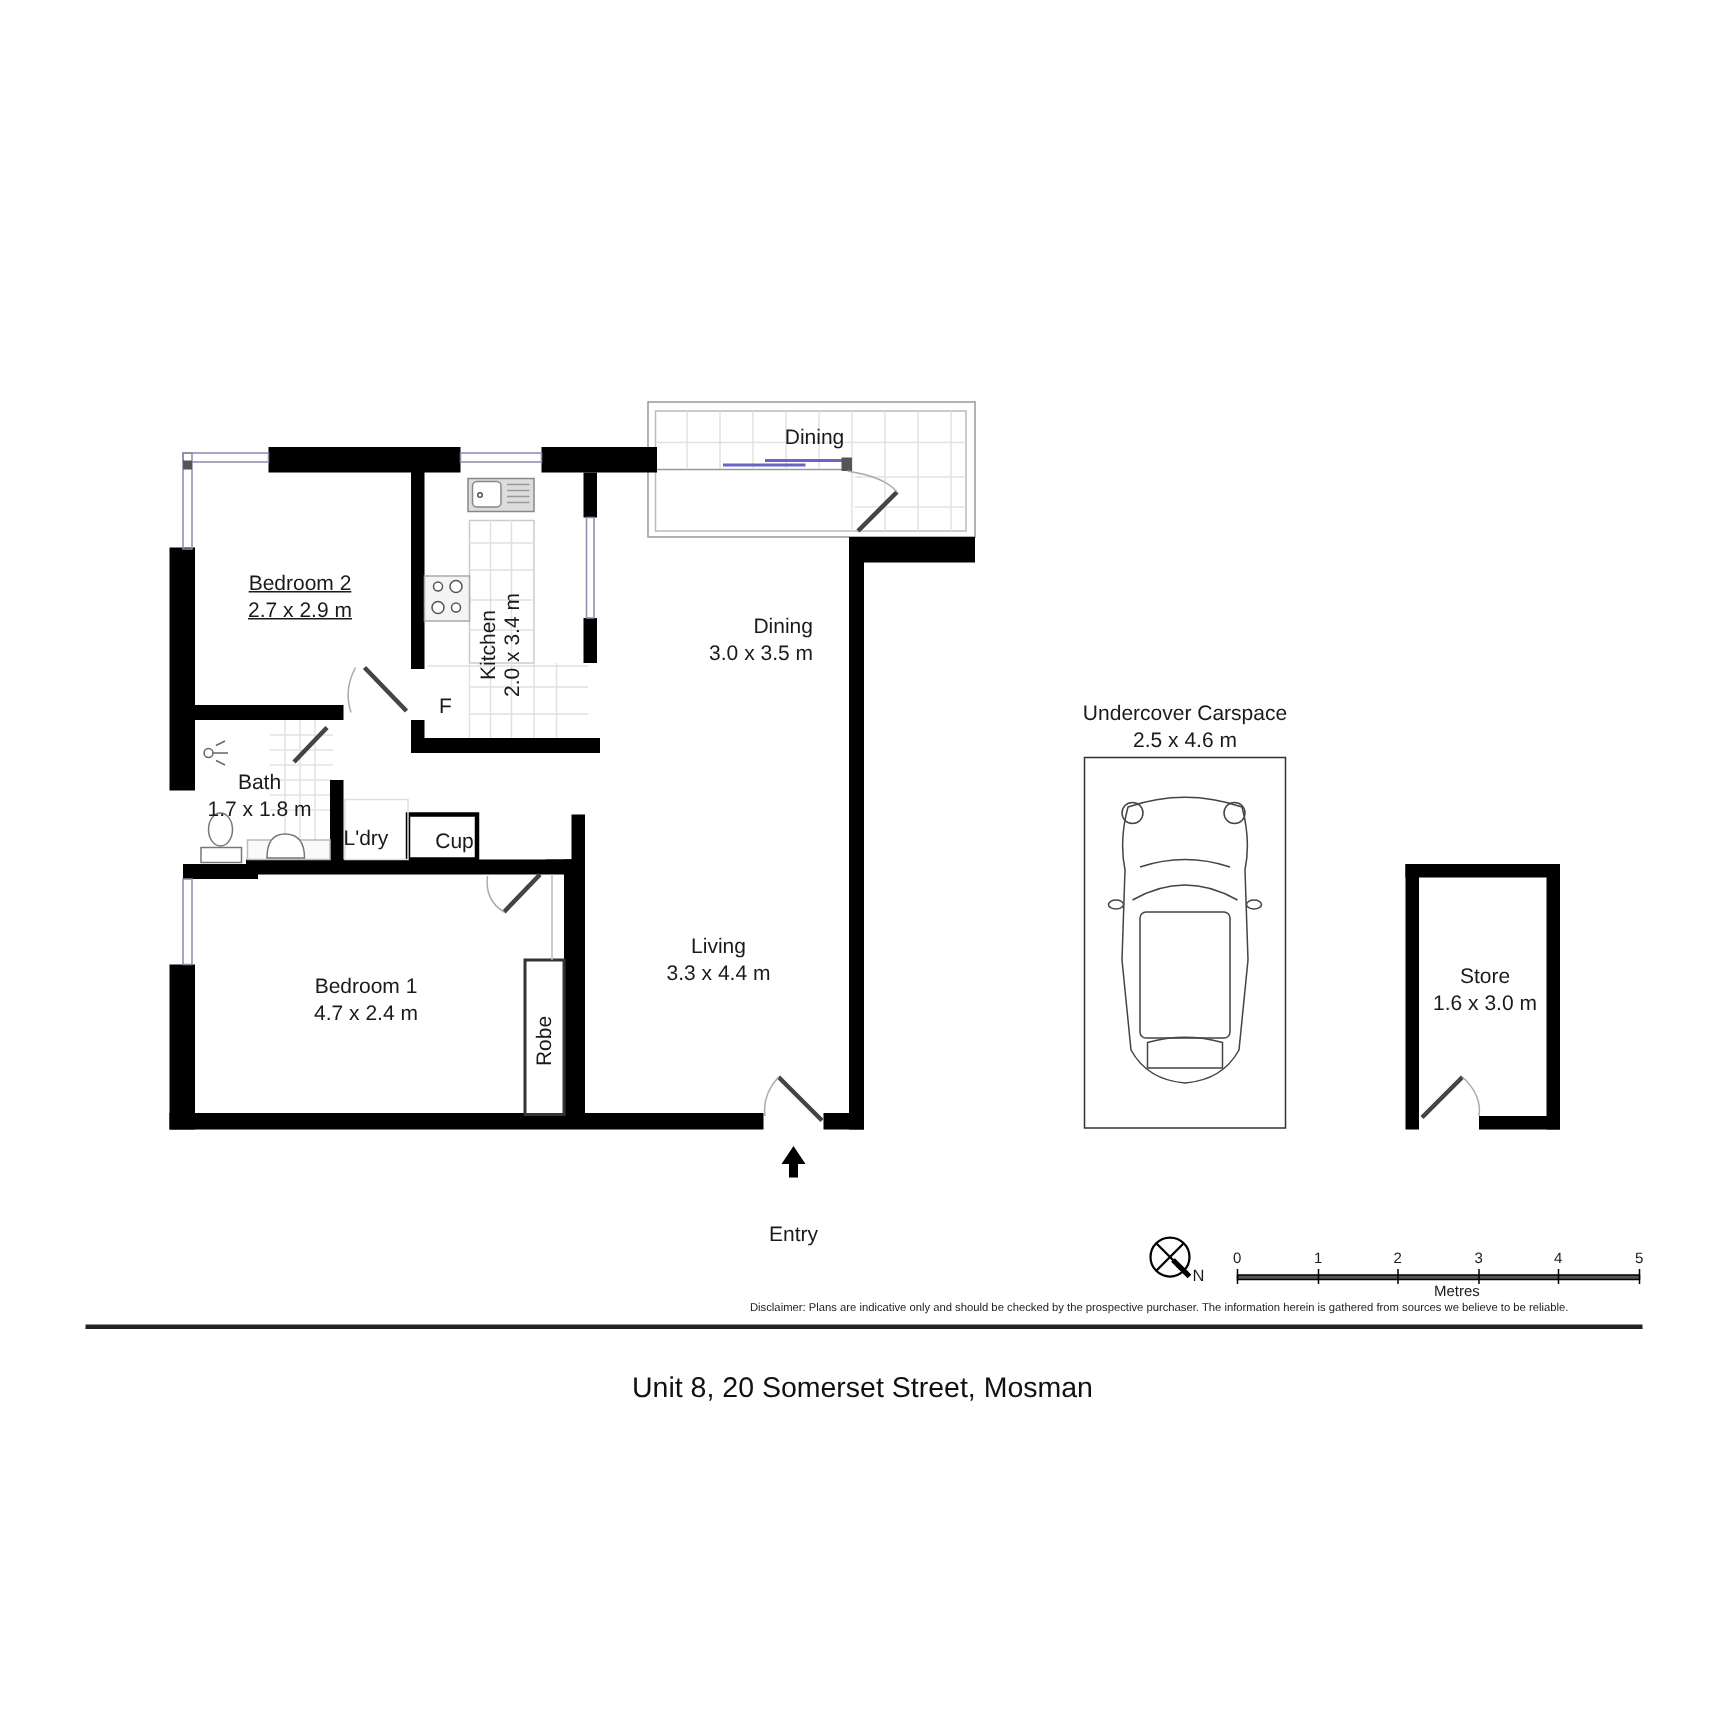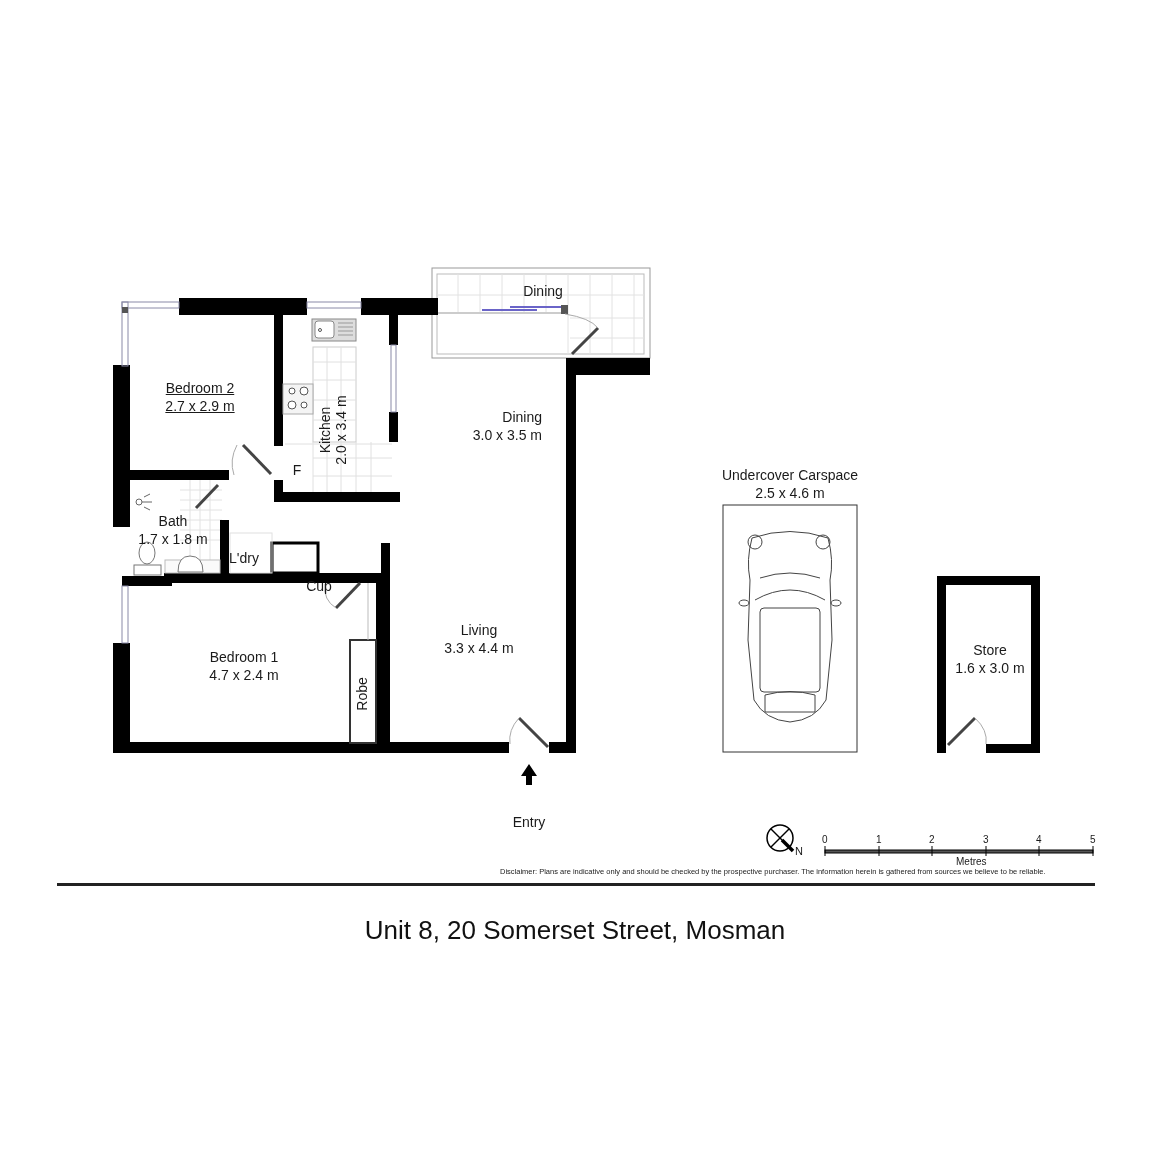--- a/index.html
+++ b/index.html
@@ -1,21 +1,21 @@
 <!DOCTYPE html>
 <html><head>
 <meta charset="utf-8">
 <style>
   html, body { margin:0; padding:0; background:#ffffff; }
   body { width:1150px; height:1150px; position:relative; overflow:hidden;
          font-family:"Liberation Sans", sans-serif; color:#1a1a1a; }
   svg.plan { position:absolute; left:0; top:0; }
   .label { position:absolute; text-align:center; font-size:14px; line-height:18px; color:#1a1a1a; white-space:nowrap; }
   .vlabel { position:absolute; font-size:14px; line-height:16px; transform:rotate(-90deg); transform-origin:center center; text-align:center; white-space:nowrap; }
-  .title { position:absolute; left:0; width:1150px; top:915px; text-align:center; font-size:26px; color:#111; }
+  .title { position:absolute; left:0; width:1150px; top:915px; text-align:center; font-size:19px; color:#111; }
   .disclaimer { position:absolute; left:500px; top:867px; font-size:7.5px; color:#222; white-space:nowrap; }
   .scale-num { position:absolute; font-size:10px; top:834px; }
   .metres { position:absolute; left:956px; top:856px; font-size:10px;text-align:center; }
   .north-n { position:absolute; left:795px; top:845px; font-size:11px; }
 </style>
 </head>
 <body>
 
 <svg class="plan" width="1150" height="1150" viewBox="0 0 1150 1150">
 
@@ -222,21 +222,21 @@
 <div class="label" style="left:442px;top:408px;width:100px;text-align:right;">
   <div>Dining</div>
   <div>3.0 x 3.5 m</div>
 </div>
 <div class="label" style="left:500px;top:282px;width:86px;">Dining</div>
 <div class="label" style="left:123px;top:512px;width:100px;">
   <div>Bath</div>
   <div>1.7 x 1.8 m</div>
 </div>
 <div class="label" style="left:229px;top:549px;width:28px;">L'dry</div>
-<div class="label" style="left:274px;top:577px;width:58px;padding-left:16px;">Cup</div>
+<div class="label" style="left:274px;top:551px;width:58px;">Cup</div>
 <div class="label" style="left:194px;top:648px;width:100px;">
   <div>Bedroom 1</div>
   <div>4.7 x 2.4 m</div>
 </div>
 <div class="vlabel" style="left:338px;top:685px;width:50px;height:18px;">Robe</div>
 <div class="label" style="left:429px;top:621px;width:100px;">
   <div>Living</div>
   <div>3.3 x 4.4 m</div>
 </div>
 <div class="label" style="left:700px;top:466px;width:180px;">

